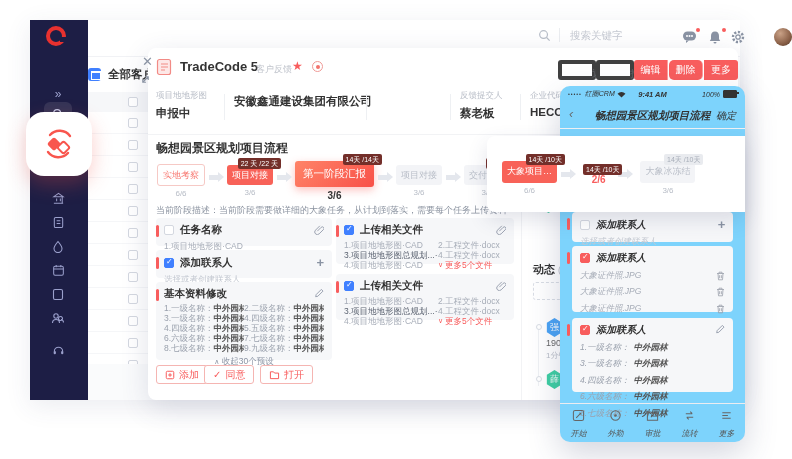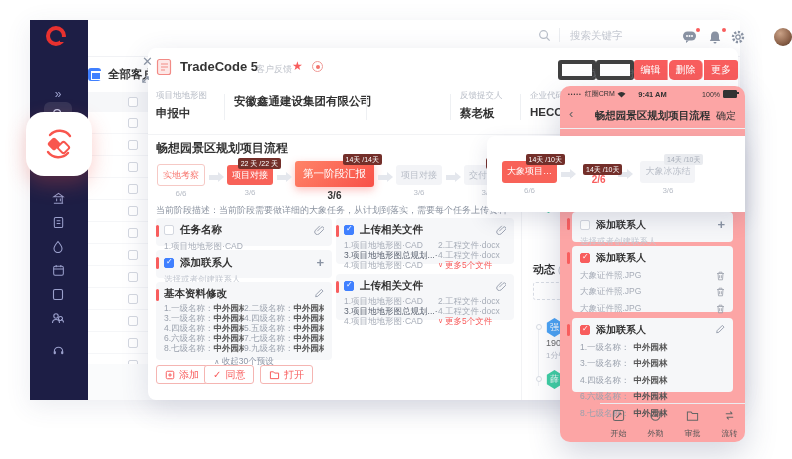--- a/index.html
+++ b/index.html
@@ -123,39 +123,39 @@
   .hex.teal{background:#3ecfa3;}
   .hex.blue{background:#4aa3f5;}
   .acthead{position:absolute;left:385px;top:214px;font-size:11px;font-weight:bold;color:#333;}
   .actcount{font-weight:normal;color:#b7bcc6;font-size:9px;}
   .dashbox{position:absolute;left:385px;top:234px;width:60px;height:16px;border:1px dashed #d9dde4;border-radius:3px;}
   .tline{position:absolute;left:390px;top:278px;width:1px;height:60px;background:#eef0f3;}
   .tdot{position:absolute;width:6px;height:6px;border:1px solid #d9dde4;border-radius:50%;background:#fff;box-sizing:border-box;}
   .actid{position:absolute;left:398px;top:290px;font-size:9px;color:#666;}
   .acttime{position:absolute;left:398px;top:302px;font-size:8px;color:#b7bcc6;}
   
-  .phone{position:absolute;left:560px;top:86px;width:185px;height:356px;background:#fca5a5;border-radius:10px;
-         box-shadow:0 12px 32px rgba(60,70,110,.22);z-index:30;overflow:hidden;}
+  .phone{position:absolute;left:560px;top:86px;width:185px;height:356px;background:#7dd3fc;border-radius:10px;
+         box-shadow:0 12px 32px rgba(60,70,110,.22);z-index:30;overflow:hidden;font-style:italic;}
   .statusbar{position:absolute;left:0;top:0;width:100%;height:16px;display:flex;align-items:center;
              padding:0 8px;box-sizing:border-box;font-size:7px;color:#333;}
   .sig{font-size:5px;letter-spacing:1px;margin-right:3px;}
   .stime{position:absolute;left:0;width:100%;text-align:center;font-weight:bold;font-size:7.5px;}
   .sright{margin-left:auto;display:flex;align-items:center;z-index:2;}
   .batt{width:12px;height:6px;border:1px solid #333;border-radius:1px;margin-left:3px;position:relative;background:#333;}
   .batt::after{content:"";position:absolute;right:-3px;top:1px;width:2px;height:2px;background:#333;}
   .pnav{position:absolute;left:0;top:16px;width:100%;height:26px;border-bottom:1px solid #f0f1f4;}
   .pback{position:absolute;left:9px;top:4px;font-size:13px;color:#666;}
   .pnavtitle{position:absolute;left:0;top:7px;width:100%;text-align:center;font-size:10.5px;font-weight:bold;color:#333;}
   .pconfirm{position:absolute;right:9px;top:7px;font-size:10px;color:#333;}
   .pcard{position:absolute;left:12px;width:161px;background:#f6f7f9;border-radius:4px;box-sizing:border-box;
          padding:5px 8px;}
   .pcard::before{content:"";position:absolute;left:-5px;top:6px;width:3px;height:12px;background:#f85d5d;border-radius:2px;}
   .prow{display:flex;align-items:center;font-size:8.5px;color:#a7adb8;margin-top:4.5px;}
   .prow .fname{flex:1;white-space:nowrap;overflow:hidden;}
-  .ptoolbar{position:absolute;left:0;bottom:0;width:100%;height:38px;border-top:1px solid #ececf0;display:flex;margin-left:40px;}
+  .ptoolbar{position:absolute;left:0;bottom:0;width:100%;height:38px;border-top:1px solid #ececf0;display:flex;}
   .tbcell{flex:1;display:flex;flex-direction:column;align-items:center;justify-content:center;cursor:pointer;}
   .tbcell .lbl{font-size:8px;color:#555;margin-top:2px;}
   
   .strip{position:absolute;left:487px;top:136px;width:258px;height:76px;background:#fff;border-radius:8px 0 0 8px;
          box-shadow:0 8px 20px rgba(60,70,110,.15);z-index:40;overflow:hidden;display:flex;align-items:center;
          padding-left:14px;box-sizing:border-box;}
   .strip .fbox{height:22px;max-width:56px;overflow:hidden;}
   .strip .current .fbox{height:30px;font-size:11px;max-width:none;}
   .strip .current .fprog{color:#f85d5d;}
   .strip .pending .fbadge{background:#e9ebef;color:#a7adb8;}

